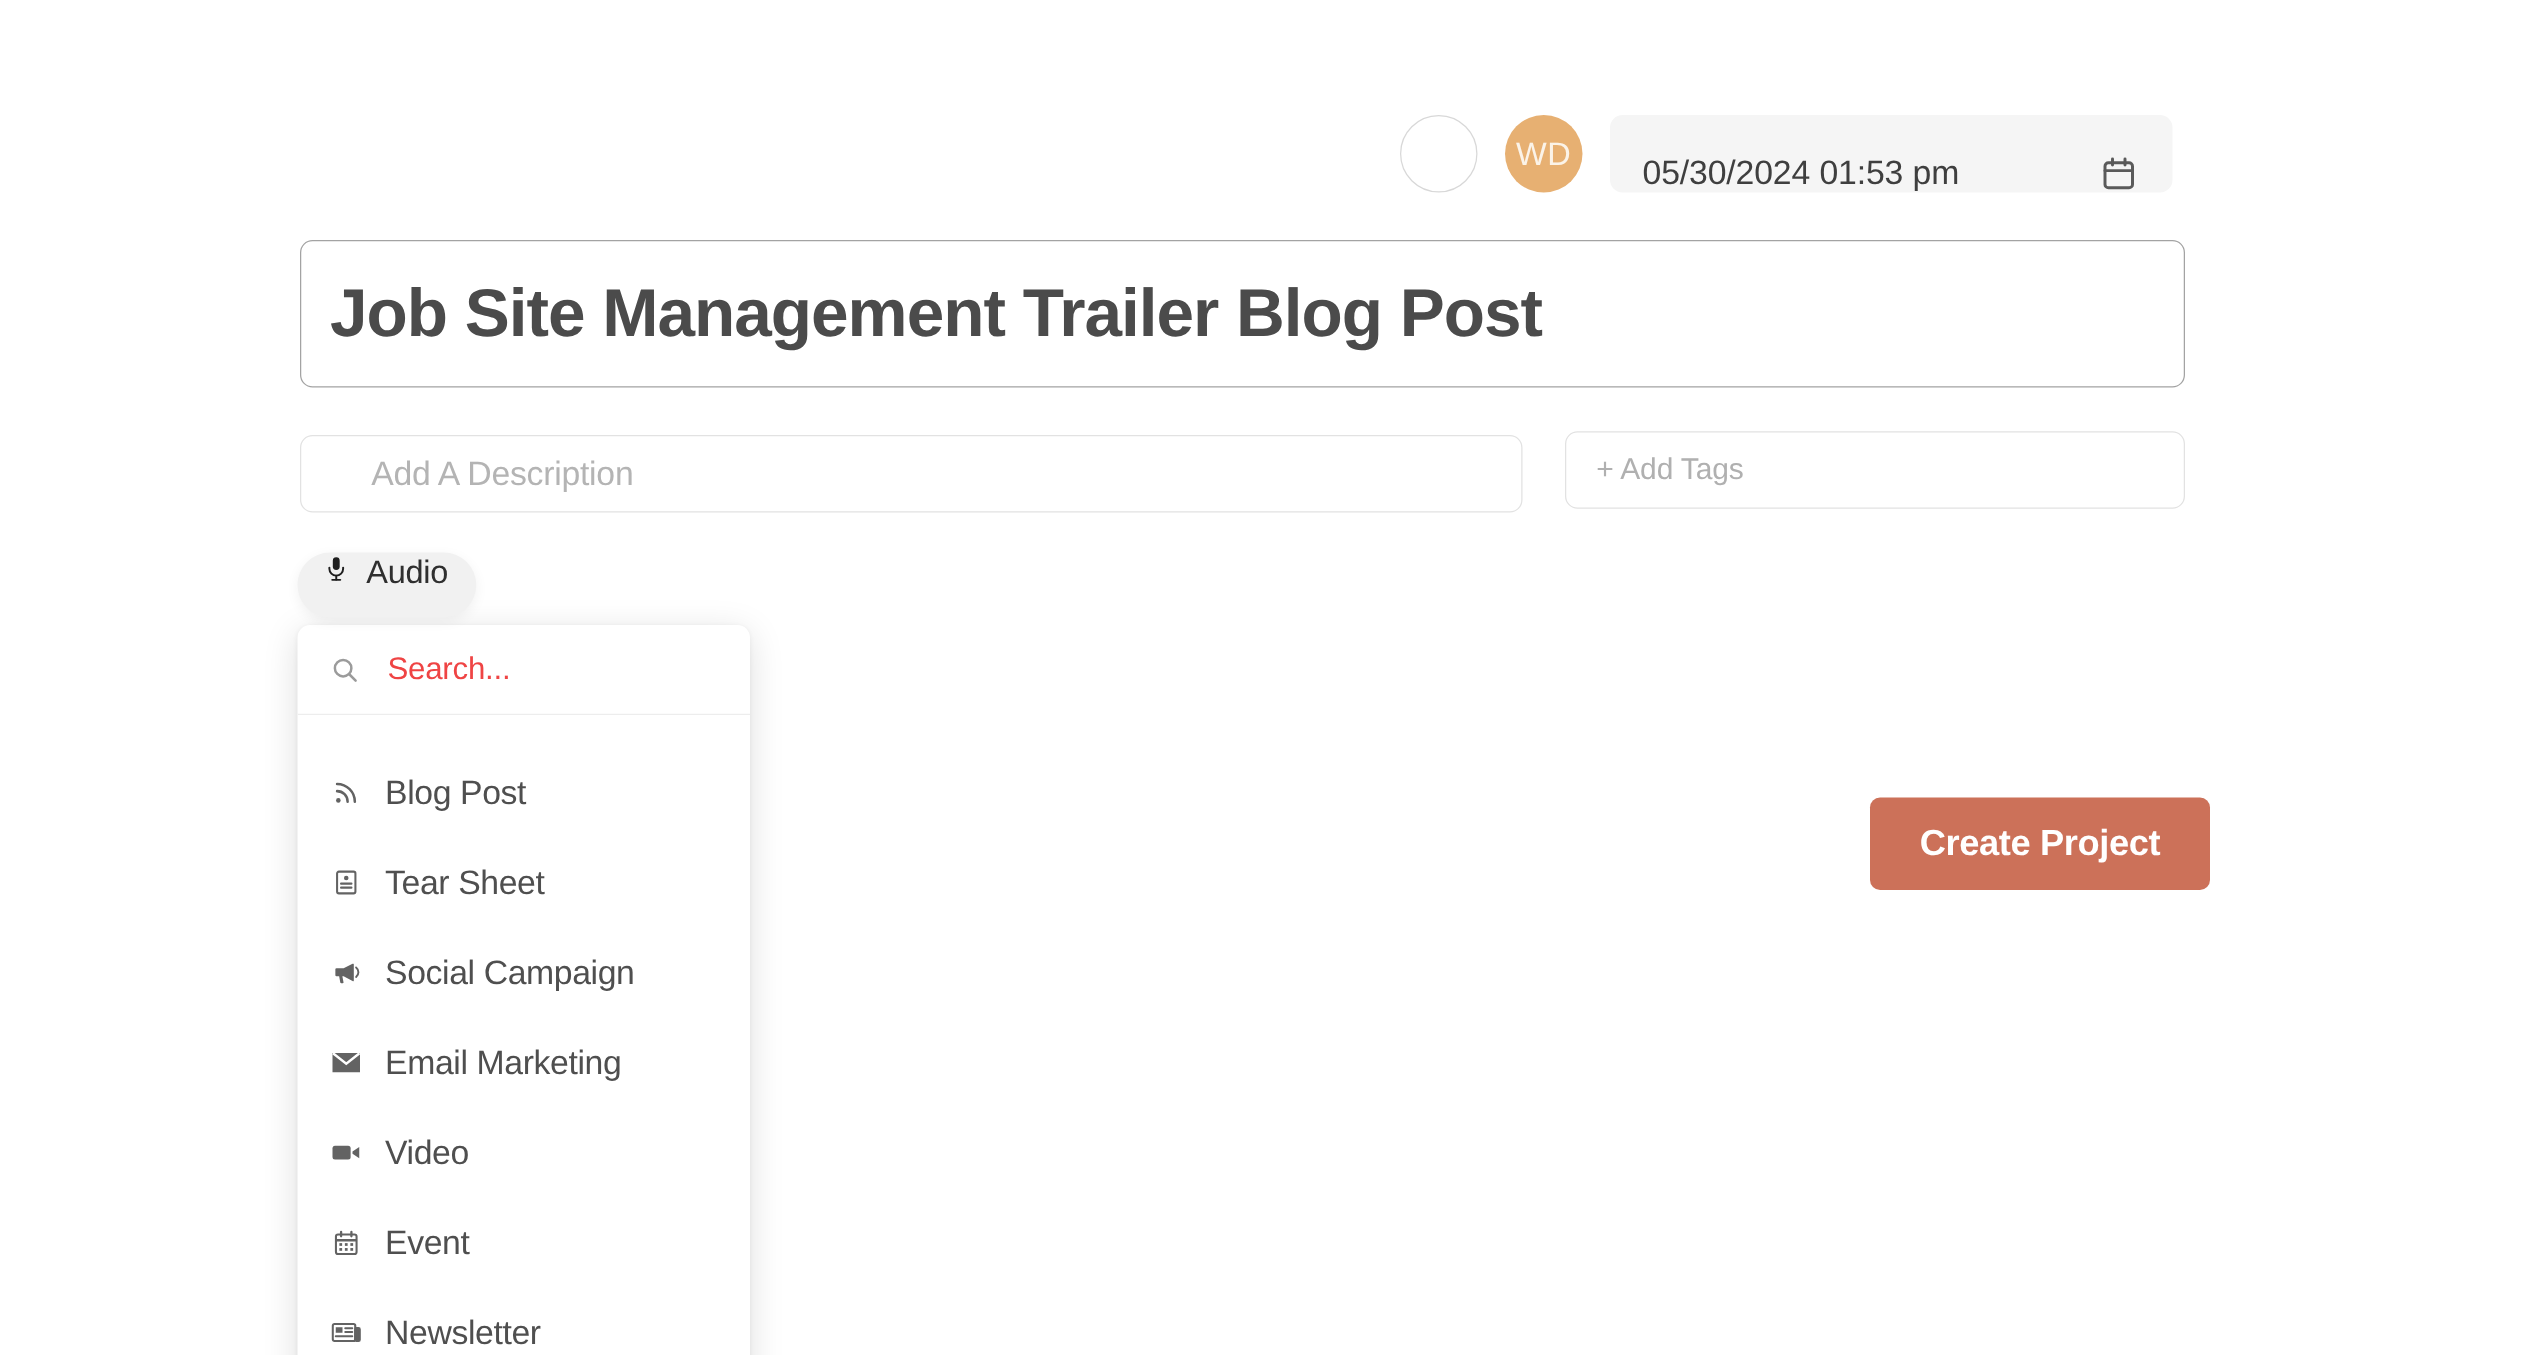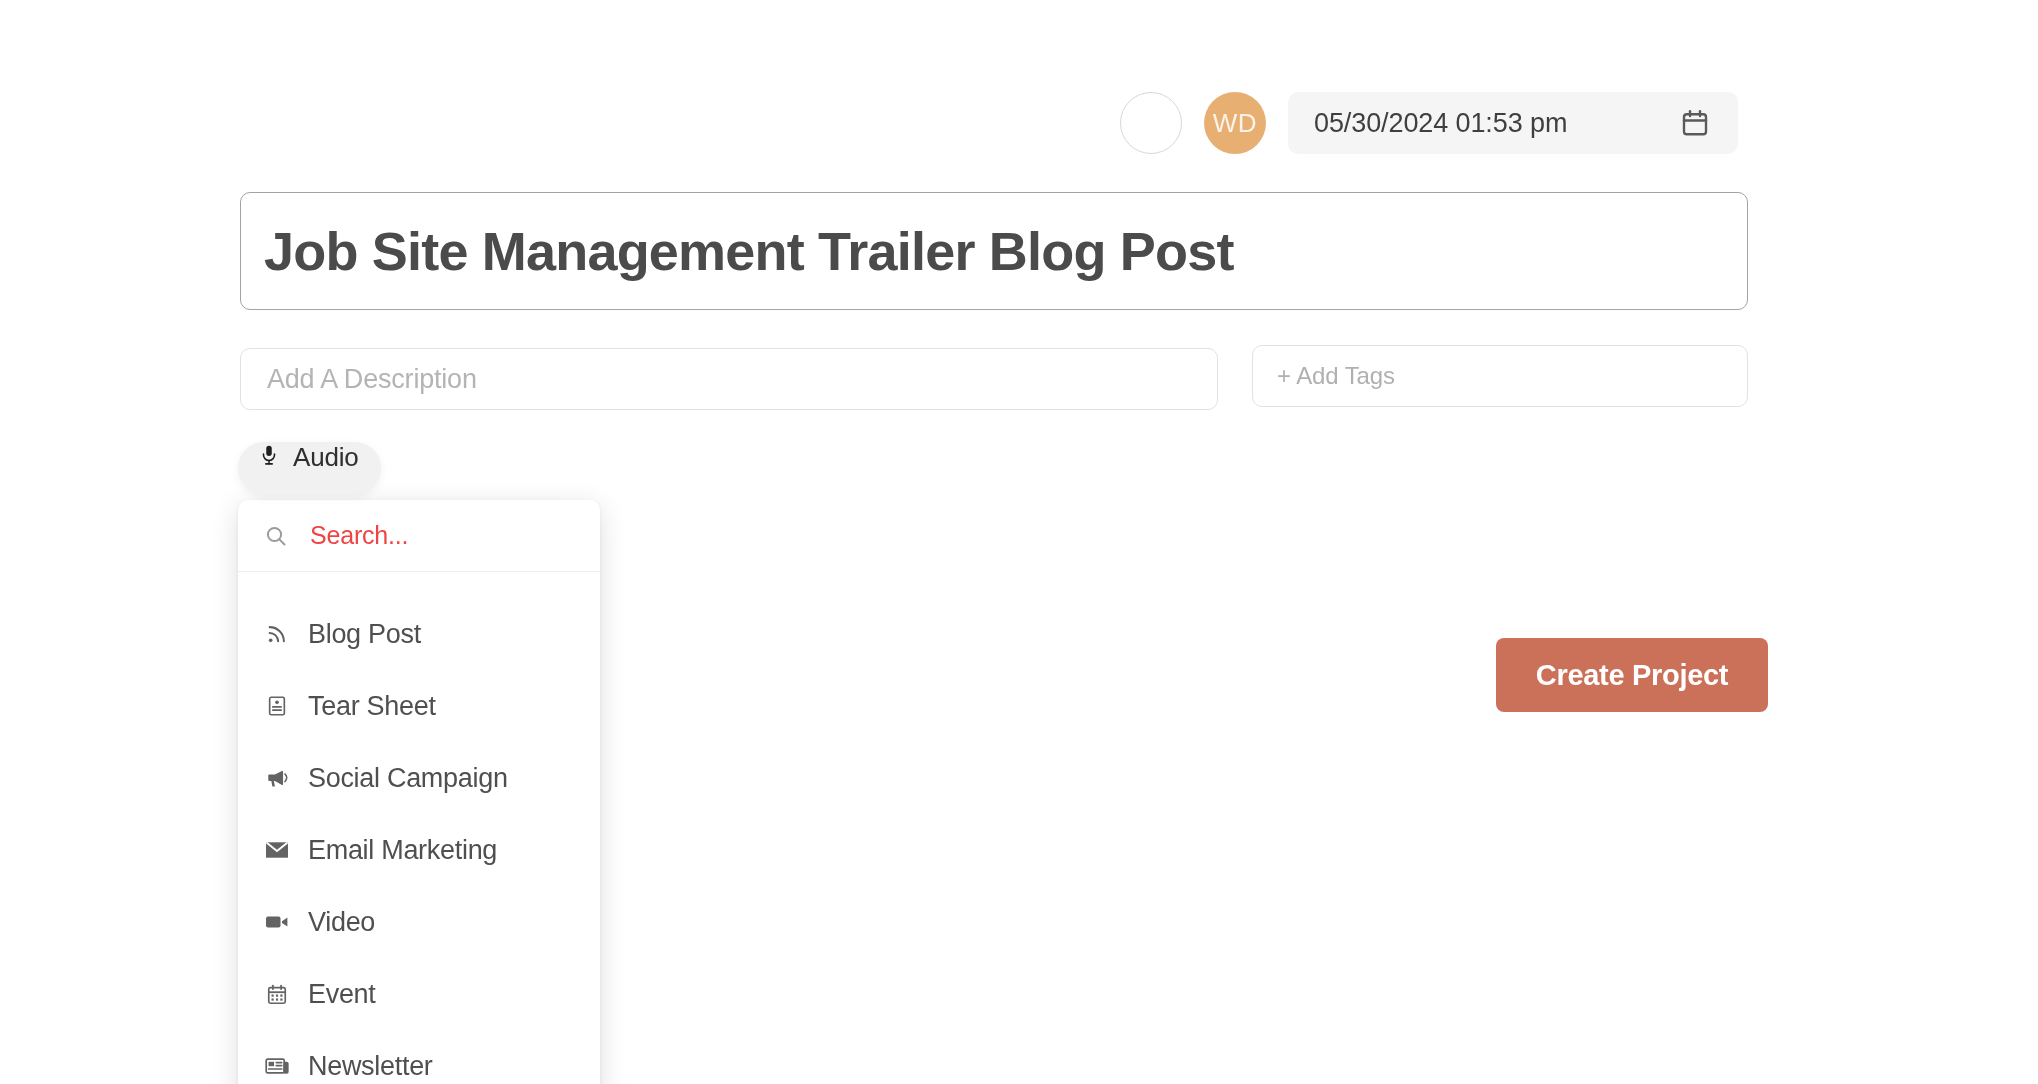--- a/index.html
+++ b/index.html
@@ -46,21 +46,21 @@
     font-weight: 400;
     letter-spacing: 0.5px;
     box-sizing: border-box;
   }
   .date-field {
     width: 450px;
     height: 62px;
     background: #f5f5f5;
     border-radius: 10px;
     display: flex;
-    align-items: center;
+    align-items: flex-end;
     justify-content: space-between;
     padding: 0 28px 0 26px;
     box-sizing: border-box;
   }
   .date-text {
     font-size: 27px;
     color: #3f3f3f;
     letter-spacing: -0.1px;
     white-space: nowrap;
   }
@@ -102,20 +102,21 @@
     box-sizing: border-box;
     display: flex;
     align-items: center;
     padding-left: 26px;
     background: #fff;
   }
   .desc-ph {
     font-size: 27px;
     color: #b4b4b4;
     letter-spacing: -0.2px;
+    margin-left: 30px;
   }
   .tags-box {
     position: absolute;
     left: 1252px;
     top: 345px;
     width: 496px;
     height: 62px;
     border: 1px solid #e2e2e2;
     border-radius: 10px;
     box-sizing: border-box;

